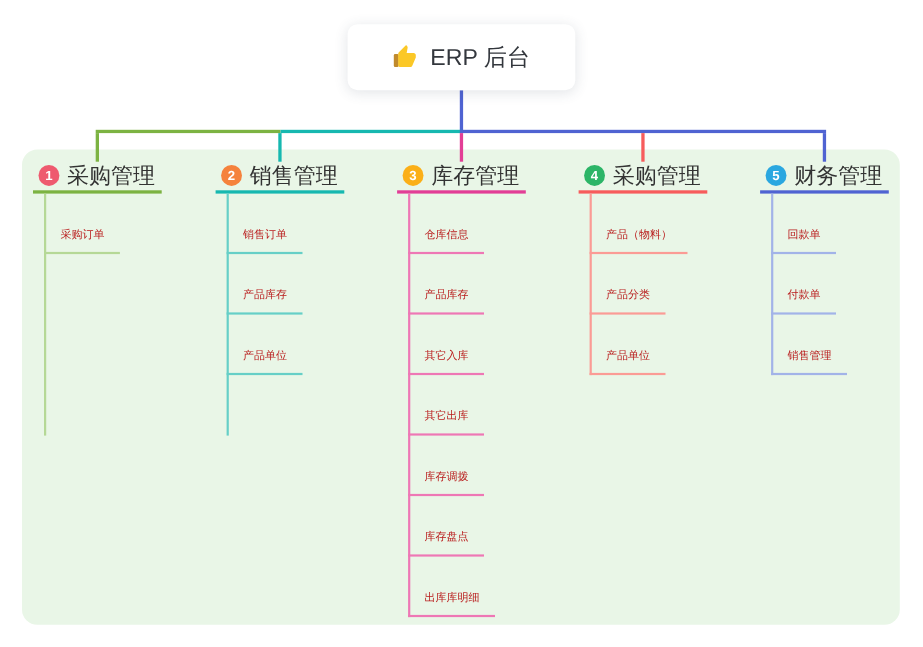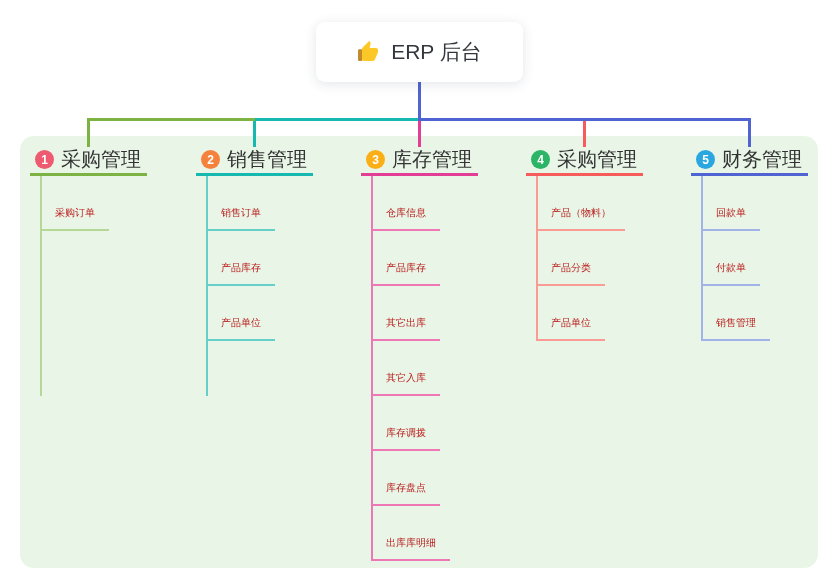--- a/index.html
+++ b/index.html
@@ -112,24 +112,24 @@
     </div>
     <div class="vline" style="height: 385px;"></div>
     <div class="children">
           <div class="child">
     <span class="clabel">仓库信息</span>
   </div>
           <div class="child">
     <span class="clabel">产品库存</span>
   </div>
           <div class="child">
-    <span class="clabel">其它出库</span>
+    <span class="clabel">其它入库</span>
   </div>
           <div class="child">
-    <span class="clabel">其它入库</span>
+    <span class="clabel">其它出库</span>
   </div>
           <div class="child">
     <span class="clabel">库存调拨</span>
   </div>
           <div class="child">
     <span class="clabel">库存盘点</span>
   </div>
           <div class="child">
     <span class="clabel">出库库明细</span>
   </div>

